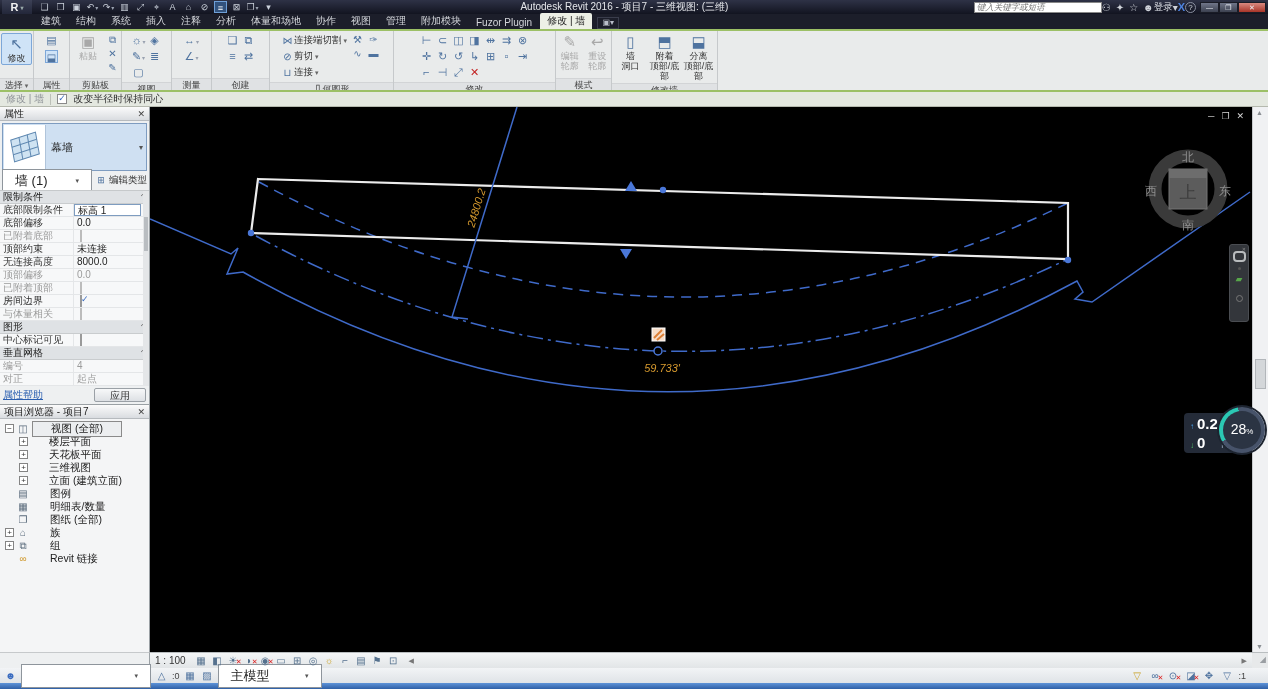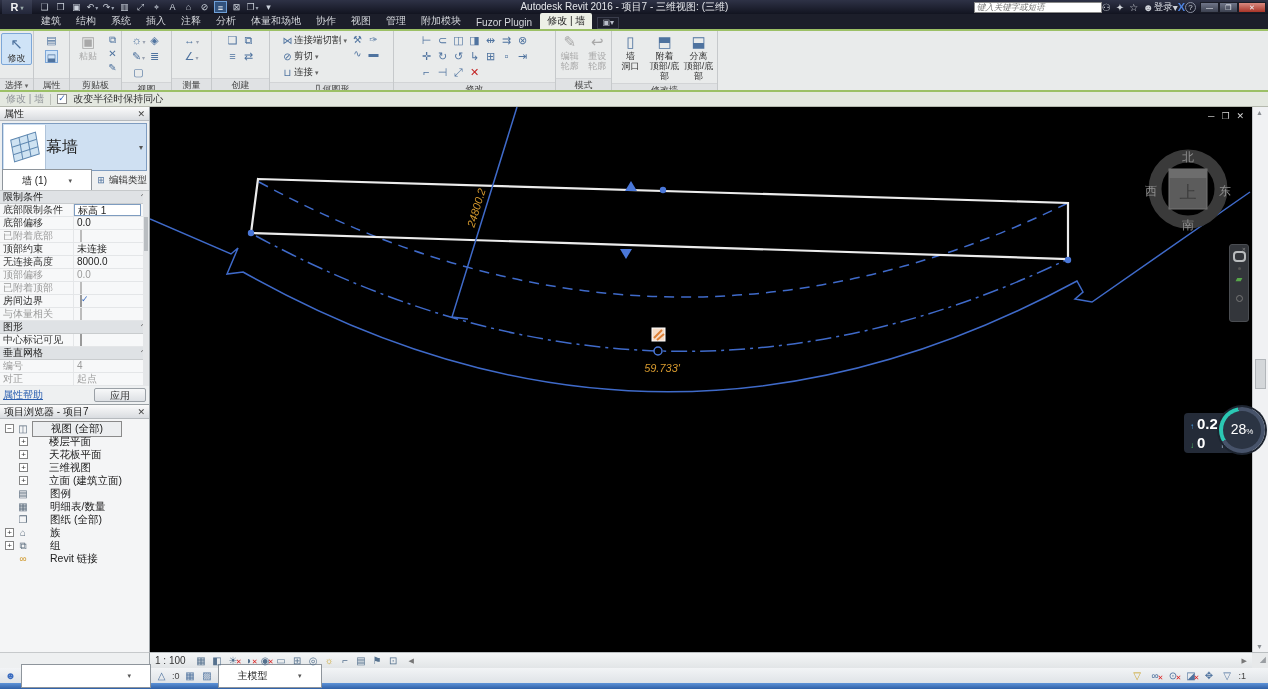--- a/index.html
+++ b/index.html
@@ -64,24 +64,24 @@
 .optsep{width:1px;height:11px;background:#bcc0b8}
 .cbx{width:10px;height:10px;border:1px solid #8a8a8a;background:#fff;position:relative;flex:none}
 .cbx.checked::after{content:"✓";color:#3a6cc0;font-size:9px;position:absolute;top:-2px;left:0}
 
 .main{display:flex;height:545px}
 .leftcol{width:150px;display:flex;flex-direction:column;border-right:1px solid #9aa0a4;background:#eef0f1}
 .phead{height:14px;background:linear-gradient(#fbfbfb,#d9dce0);border-bottom:1px solid #b6babe;display:flex;align-items:center;font-size:10px;padding:0 4px;color:#222}
 .phx{margin-left:auto;font-size:9px;color:#444}
 .typesel{margin:2px;border:1px solid #7e9cc0;background:#cfe0f2;height:48px;display:flex;align-items:center}
 .thumb{width:42px;height:44px;background:#fff;border-right:1px solid #b0c4da;display:flex;align-items:center;justify-content:center;margin-left:1px}
-.typename{flex:1;font-size:16px;color:#222}
+.typename{flex:1;padding-left:5px;font-size:11px;color:#222}
 .tscaret{font-size:8px;color:#555;padding-right:3px}
 .instrow{display:flex;margin:0 2px 2px;gap:3px;align-items:center;height:15px}
-.combo{background:#fff;border:1px solid #8e959c;display:flex;align-items:center;font-size:10px;height:24px;padding:0 19px;color:#222;white-space:nowrap}
+.combo{background:#fff;border:1px solid #8e959c;display:flex;align-items:center;font-size:13px;height:24px;padding:0 12px;color:#222;white-space:nowrap}
 .combo::after{content:"▾";margin-left:auto;color:#555;font-size:7px;padding-left:4px}
 .instcombo{flex:1}
 .edittype{display:flex;align-items:center;gap:2px;font-size:9.5px;color:#333;white-space:nowrap}
 .edittype .icn{width:12px;font-size:9px}
 .pgrid{position:relative;border-top:1px solid #c6c9cb}
 .pgroup{height:13px;background:#dfe2e5;display:flex;align-items:center;font-size:10px;padding:0 3px;border-bottom:1px solid #c9ccce;color:#222}
 .pgcol{margin-left:auto;font-size:8px;color:#666}
 .prow{height:13px;display:flex;border-bottom:1px solid #e4e6e8;font-size:10px;background:#f7f8f9;align-items:center}
 .plabel{width:74px;padding-left:3px;color:#333;border-right:1px solid #e4e6e8;overflow:hidden;white-space:nowrap;height:100%;line-height:12px}
 .pval{flex:1;padding-left:3px;color:#222;overflow:hidden;white-space:nowrap;line-height:12px;height:100%}

